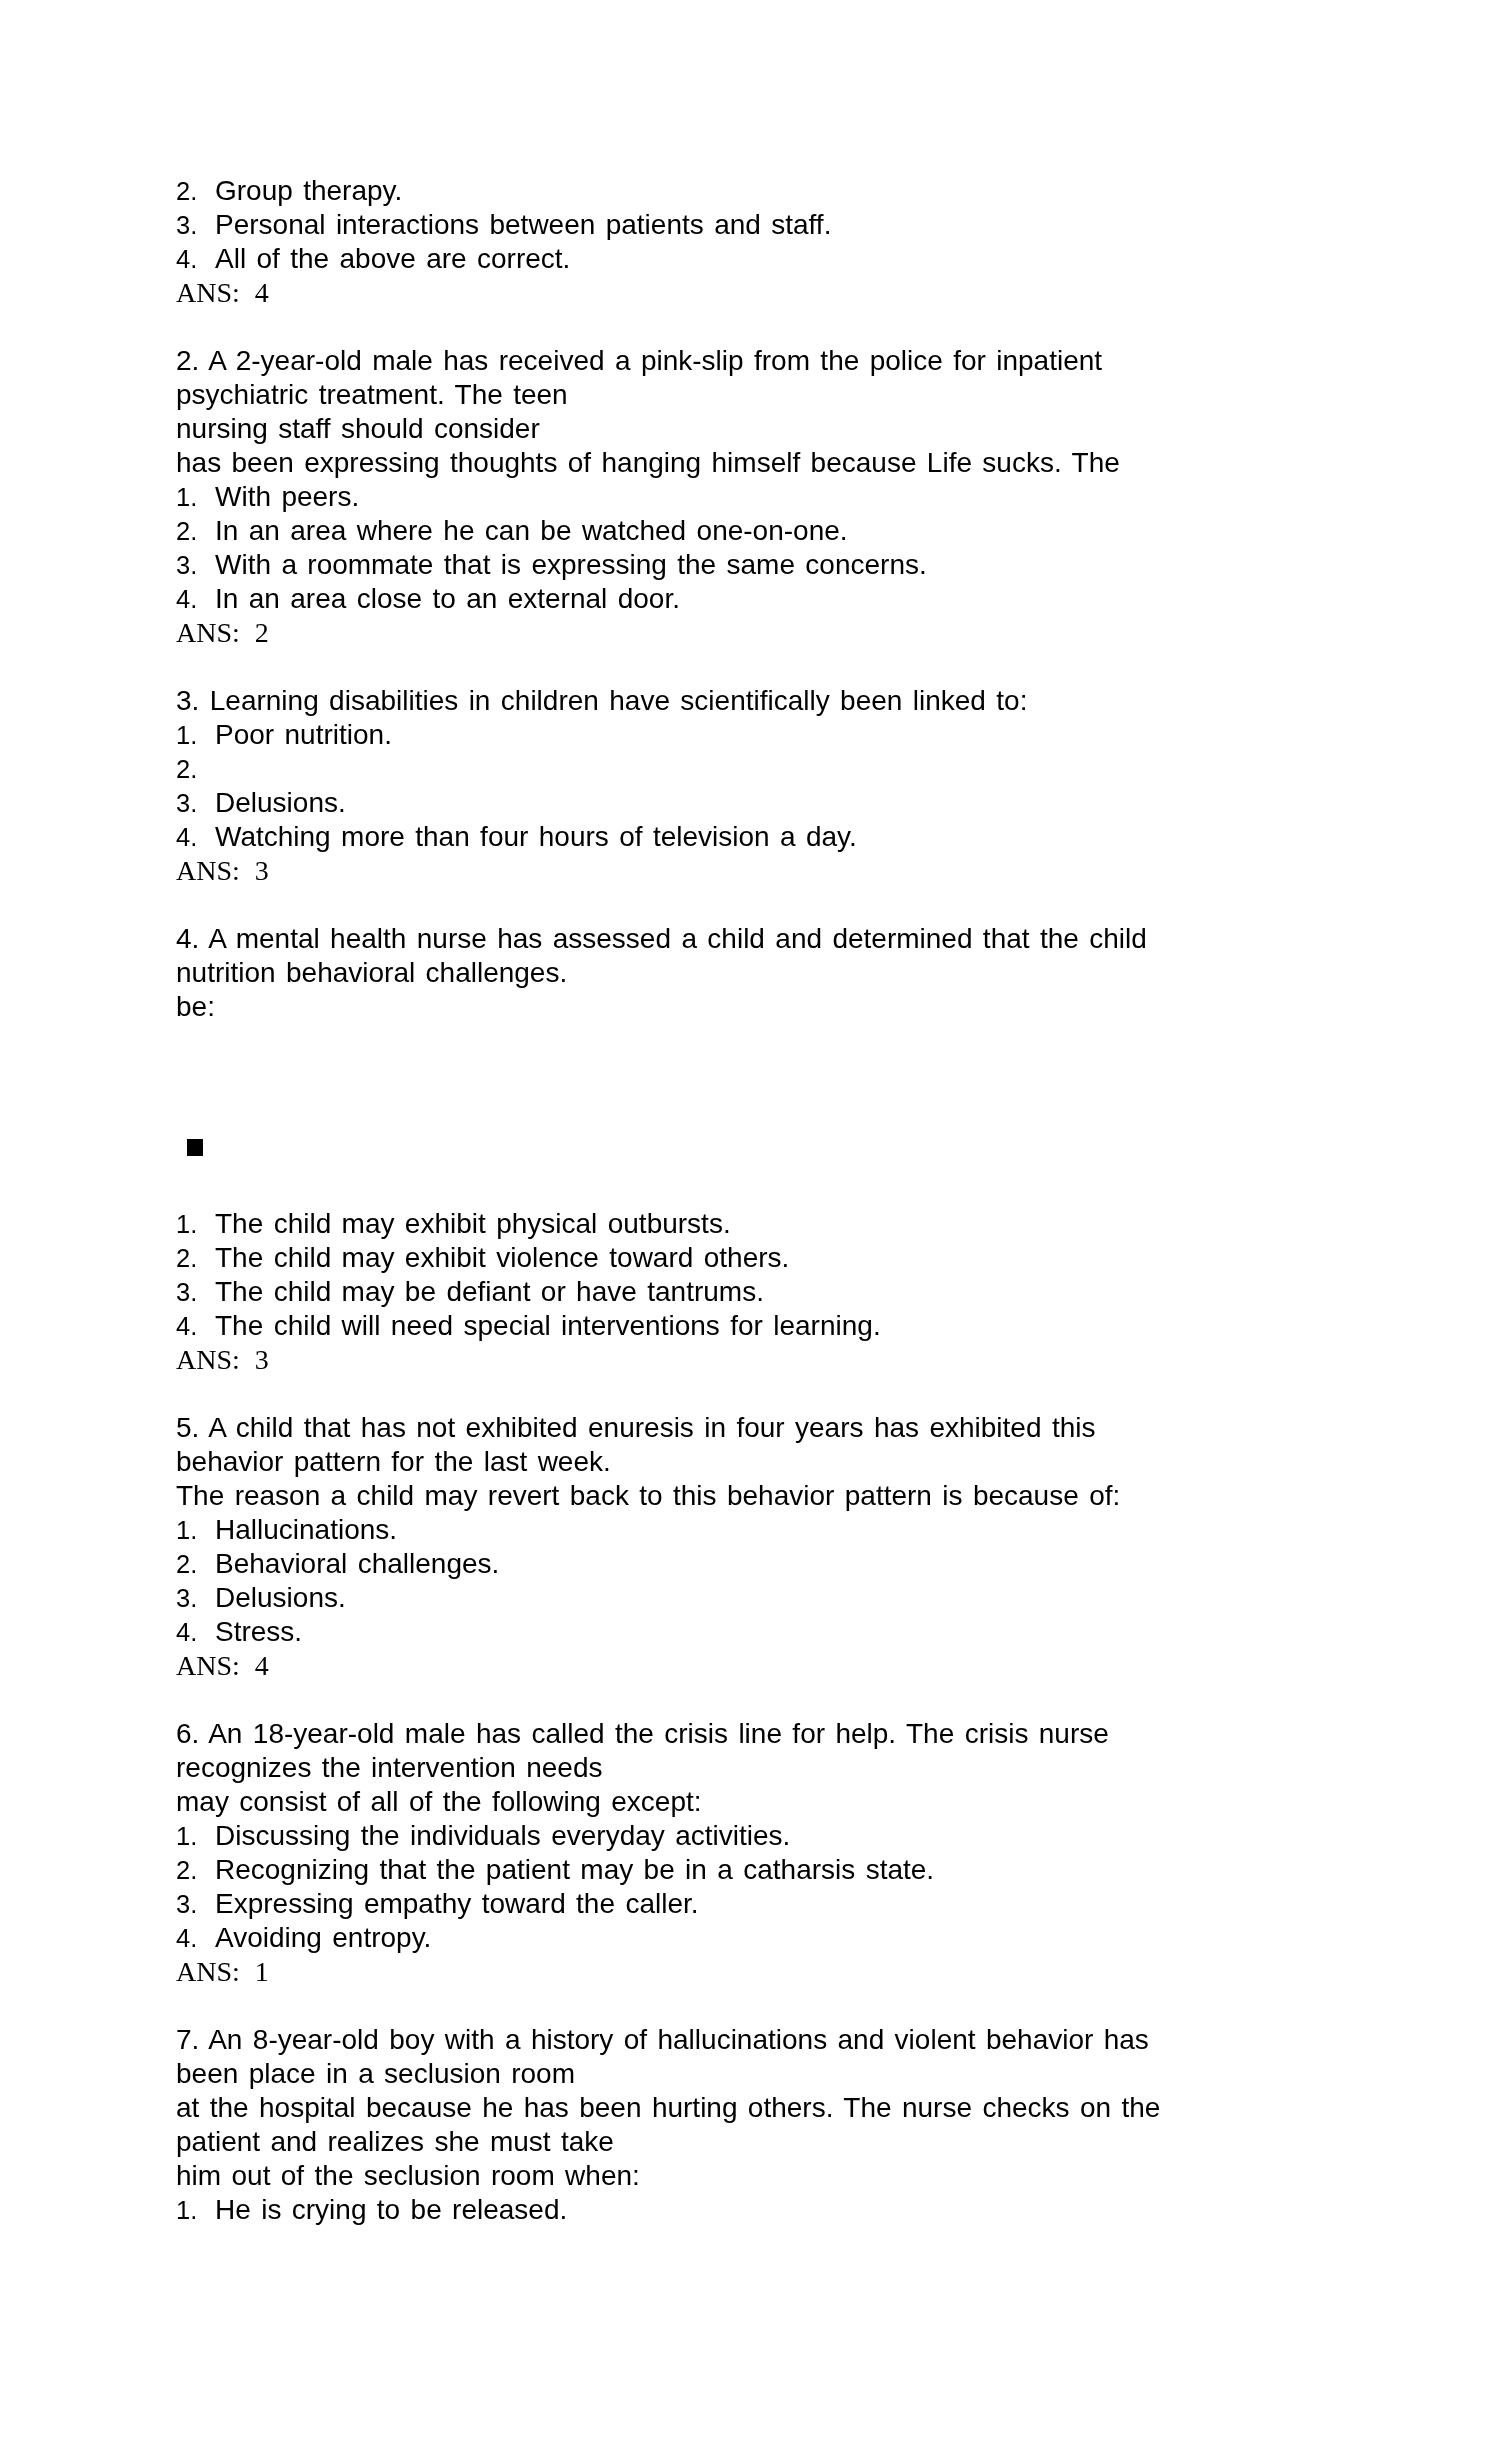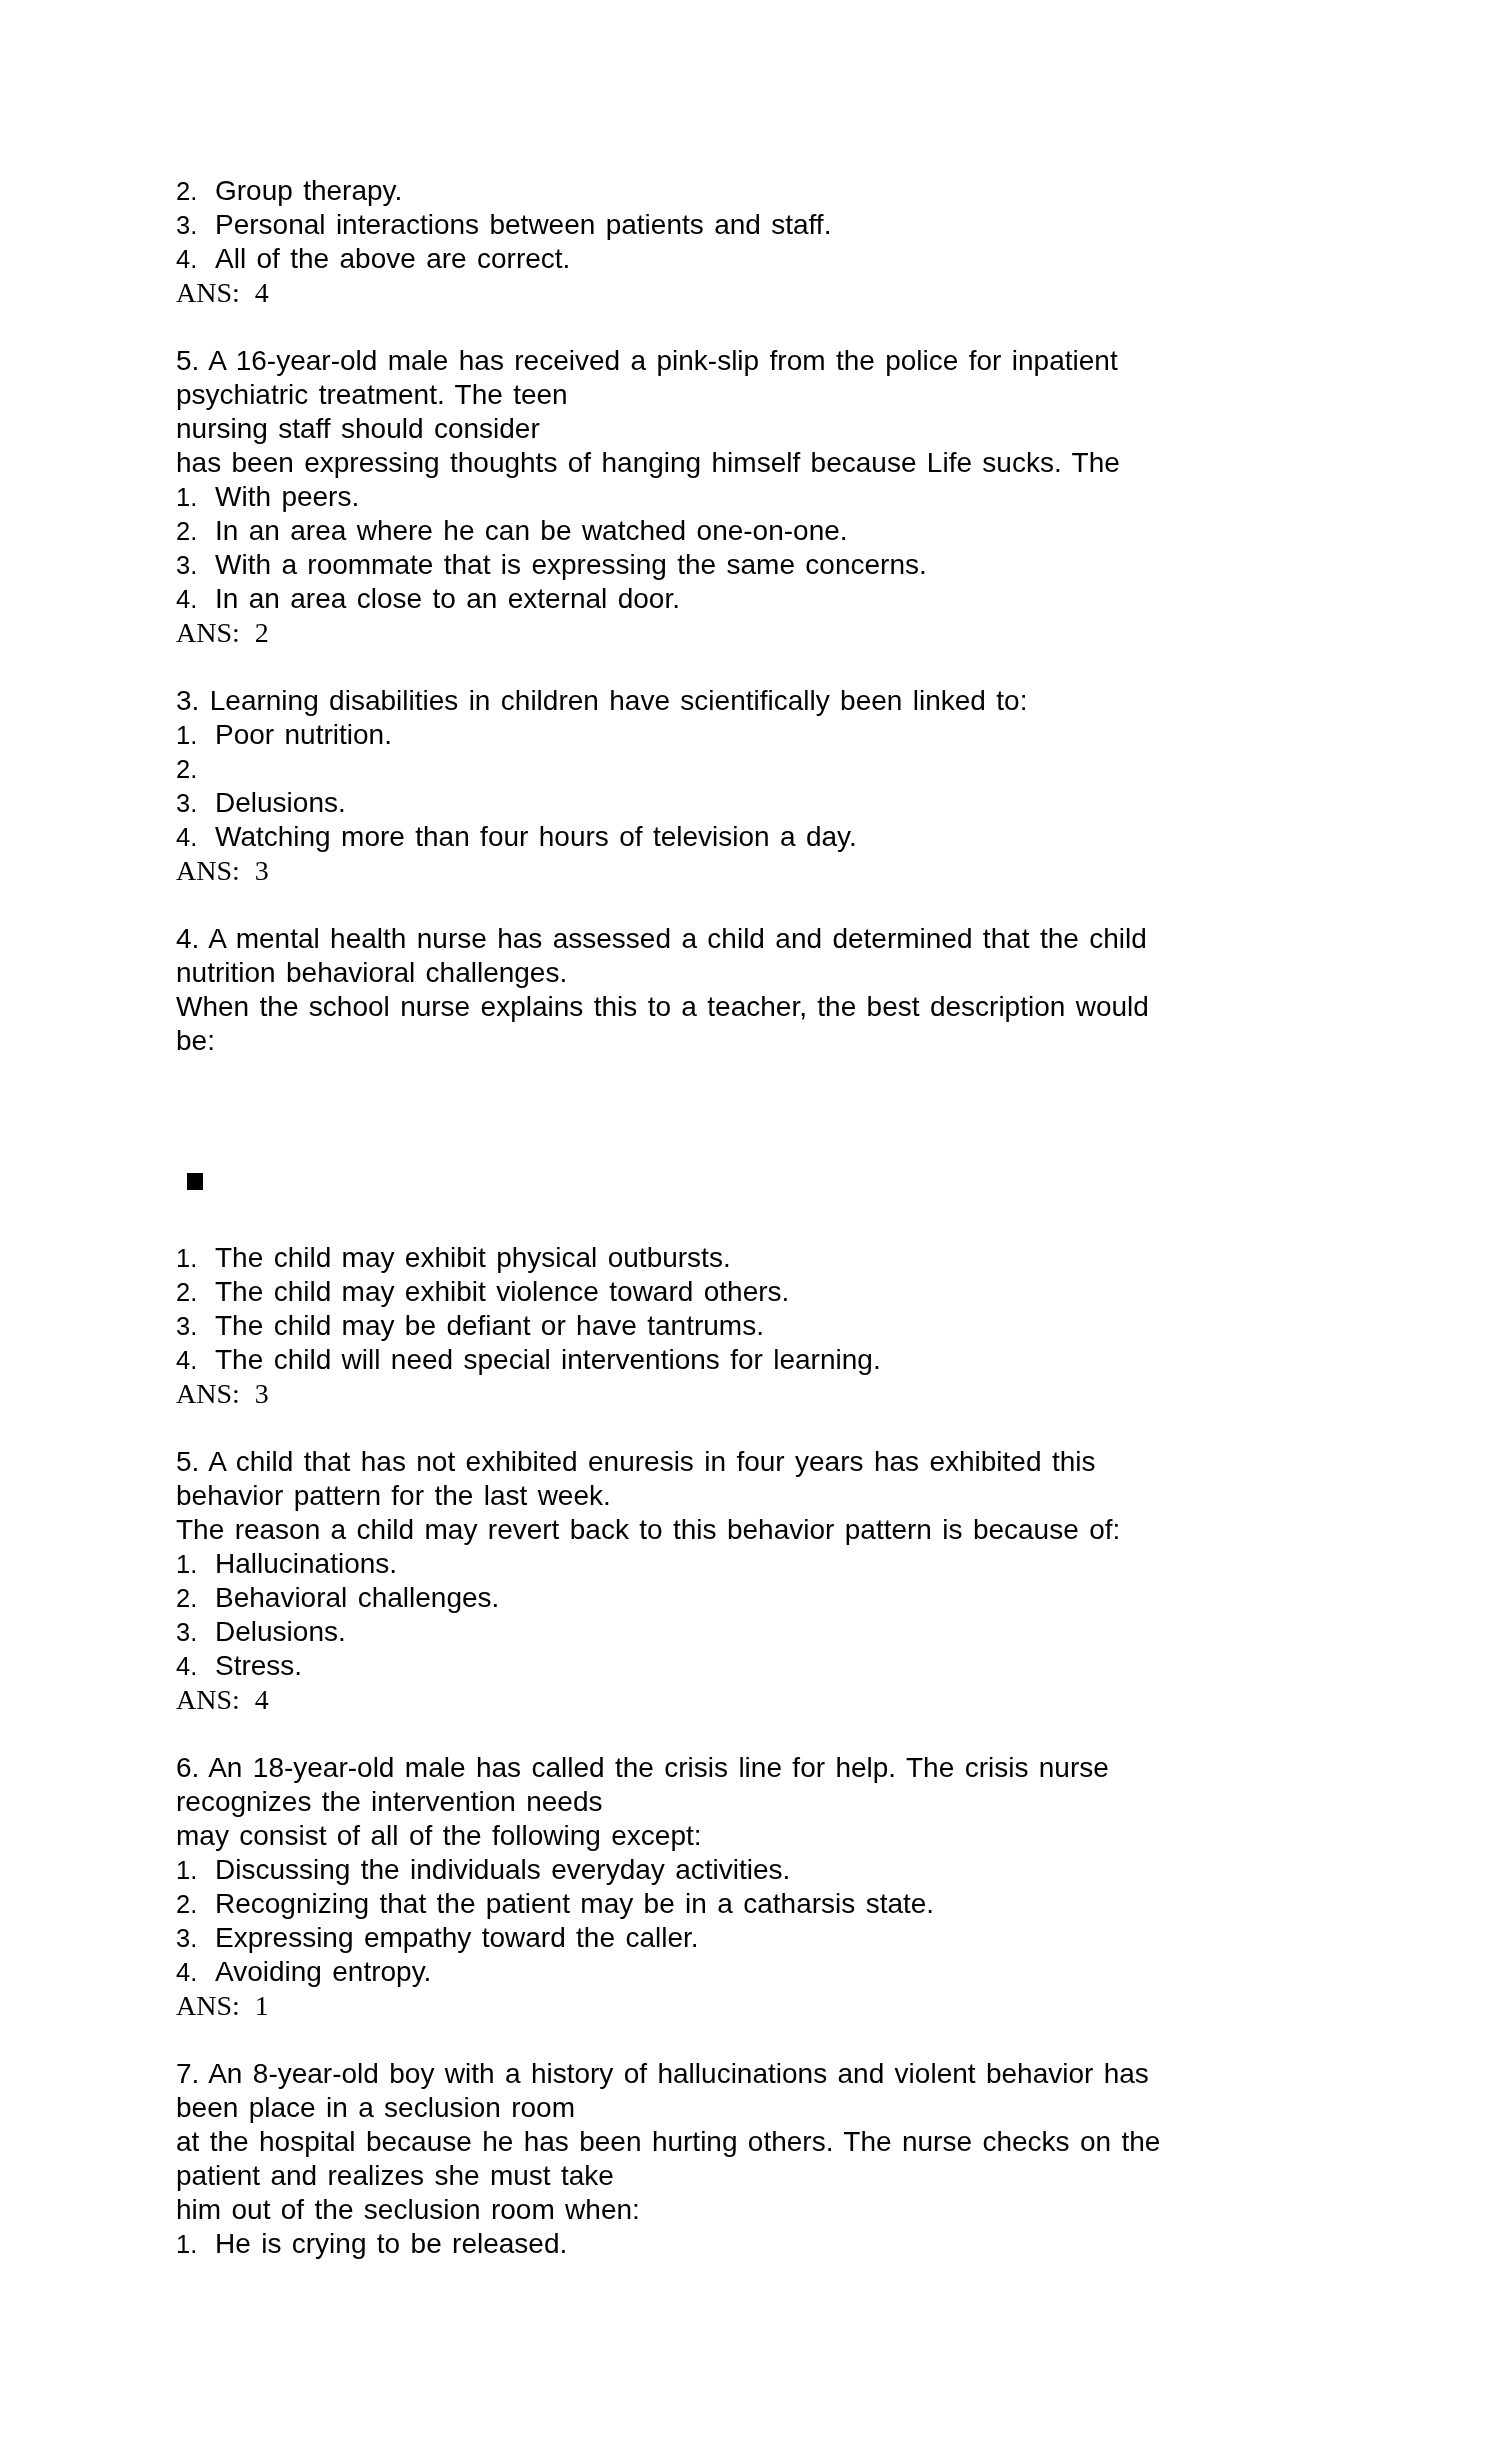--- a/index.html
+++ b/index.html
@@ -63,21 +63,21 @@
 <div class="page">
   <div id="doc">
       <div class="block">
         <div class="list-item"><span class="list-marker">2.</span><span class="list-text">Group therapy.</span></div>
         <div class="list-item"><span class="list-marker">3.</span><span class="list-text">Personal interactions between patients and staff.</span></div>
         <div class="list-item"><span class="list-marker">4.</span><span class="list-text">All of the above are correct.</span></div>
       </div>
       <div class="answer-line"><span class="answer-label">ANS:</span><span class="answer-value">4</span></div>
       <div class="gap-1"></div>
       <div class="block">
-        <div class="line">5. A 16-year-old male has received a pink-slip from the police for inpatient</div>
+        <div class="line">2. A 2-year-old male has received a pink-slip from the police for inpatient</div>
         <div class="line">psychiatric treatment. The teen</div>
         <div class="line">nursing staff should consider</div>
         <div class="line">has been expressing thoughts of hanging himself because Life sucks. The</div>
       </div>
       <div class="block">
         <div class="list-item"><span class="list-marker">1.</span><span class="list-text">With peers.</span></div>
         <div class="list-item"><span class="list-marker">2.</span><span class="list-text">In an area where he can be watched one-on-one.</span></div>
         <div class="list-item"><span class="list-marker">3.</span><span class="list-text">With a roommate that is expressing the same concerns.</span></div>
         <div class="list-item"><span class="list-marker">4.</span><span class="list-text">In an area close to an external door.</span></div>
       </div>
@@ -90,21 +90,20 @@
         <div class="list-item"><span class="list-marker">1.</span><span class="list-text">Poor nutrition.</span></div>
         <div class="list-item"><span class="list-marker">2.</span></div>
         <div class="list-item"><span class="list-marker">3.</span><span class="list-text">Delusions.</span></div>
         <div class="list-item"><span class="list-marker">4.</span><span class="list-text">Watching more than four hours of television a day.</span></div>
       </div>
       <div class="answer-line"><span class="answer-label">ANS:</span><span class="answer-value">3</span></div>
       <div class="gap-1"></div>
       <div class="block">
         <div class="line">4. A mental health nurse has assessed a child and determined that the child</div>
         <div class="line">nutrition behavioral challenges.</div>
-        <div class="line">When the school nurse explains this to a teacher, the best description would</div>
         <div class="line">be:</div>
       </div>
       <div class="gap-3"></div>
       <div class="bullet-line">
         <span class="square-bullet"></span>
       </div>
       <div class="gap-1"></div>
       <div class="block">
         <div class="list-item"><span class="list-marker">1.</span><span class="list-text">The child may exhibit physical outbursts.</span></div>
         <div class="list-item"><span class="list-marker">2.</span><span class="list-text">The child may exhibit violence toward others.</span></div>

